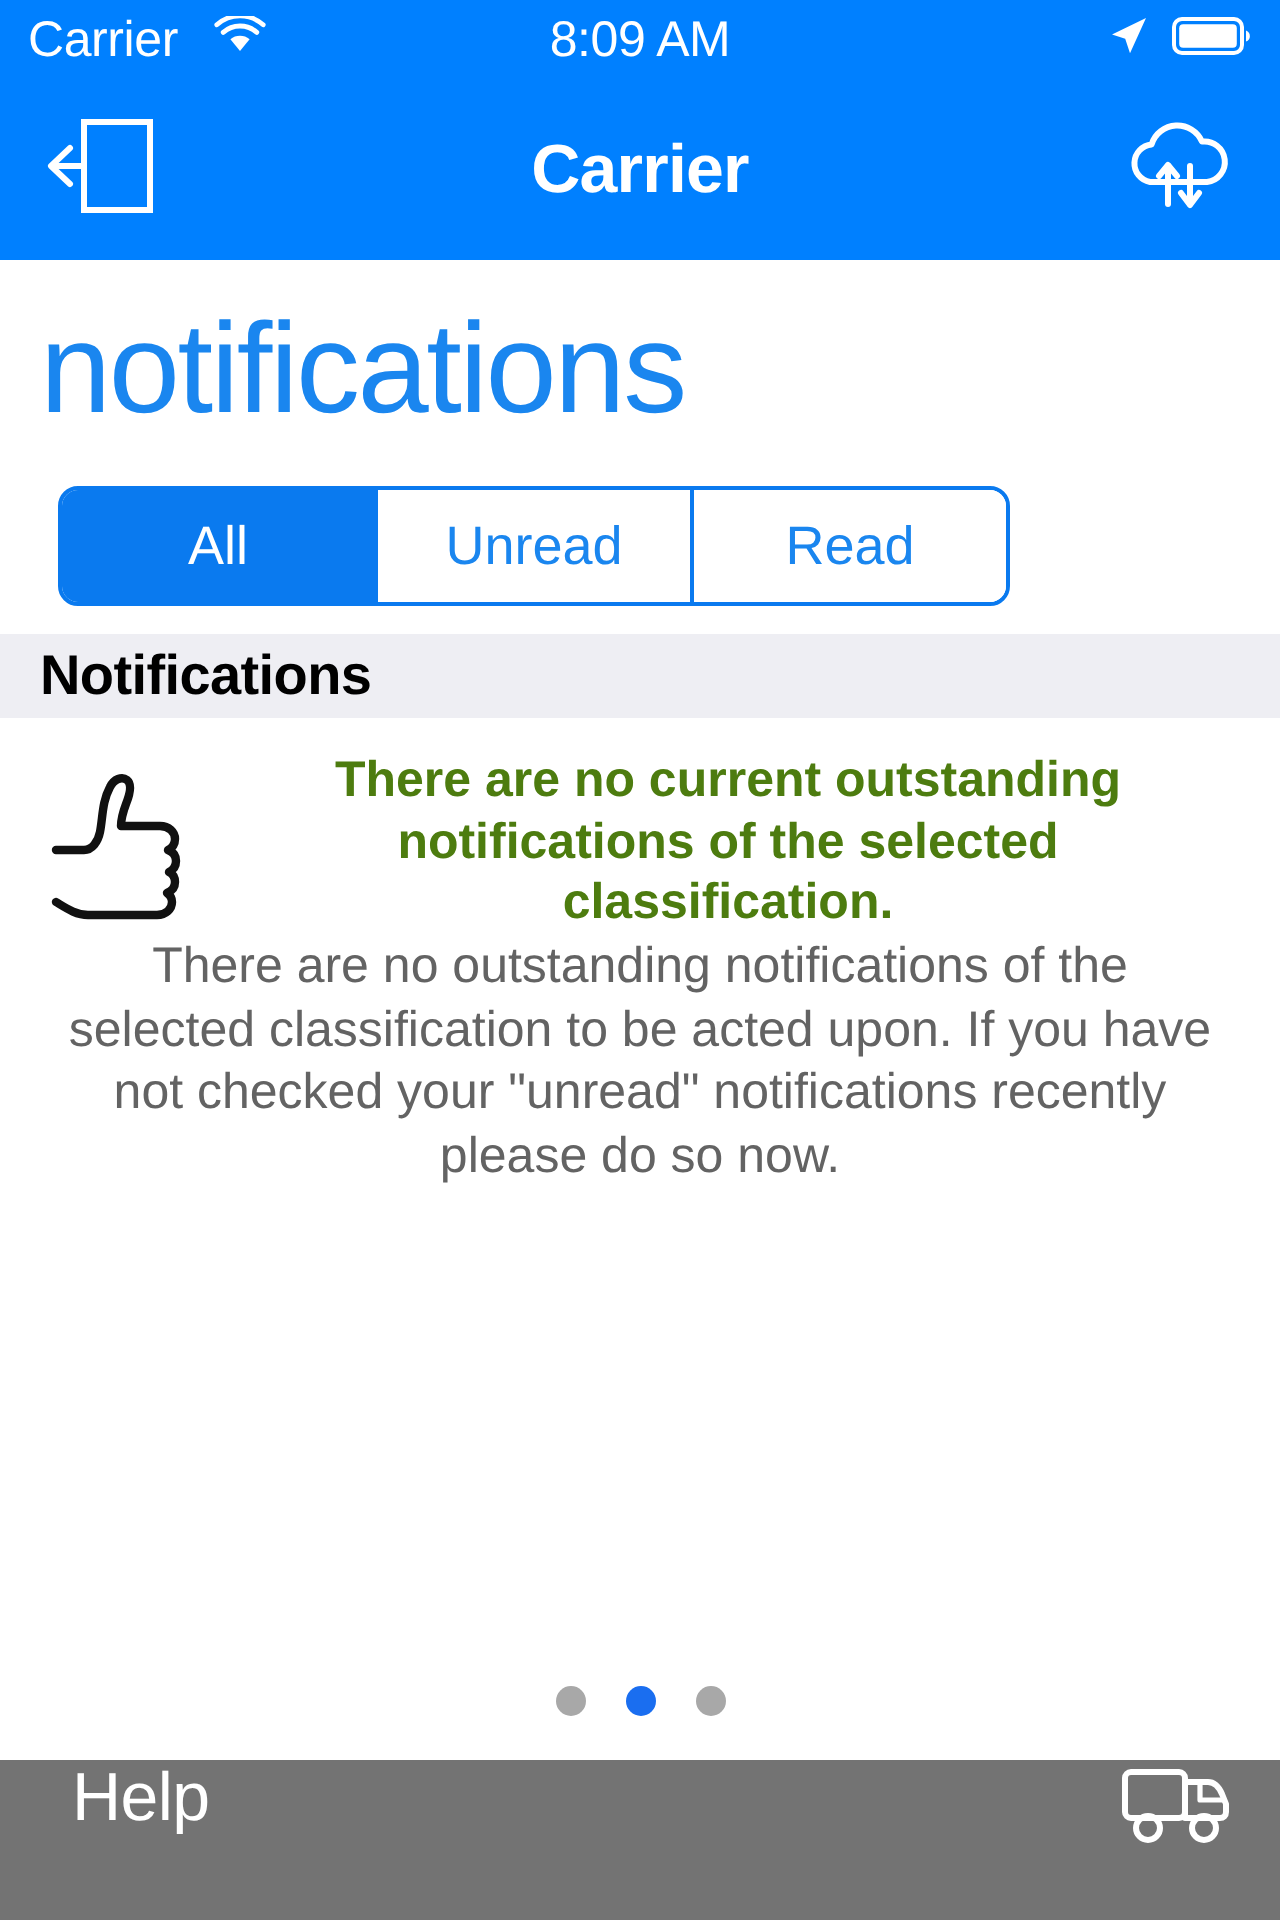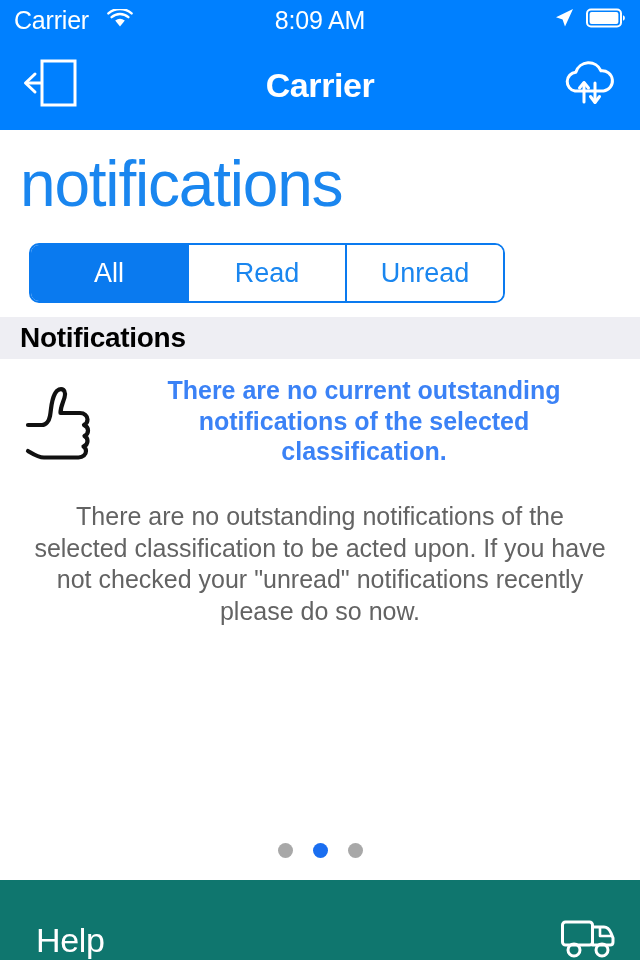--- a/index.html
+++ b/index.html
@@ -170,26 +170,25 @@
     align-items: flex-start;
     padding: 16px 22px 0 16px;
     gap: 12px;
   }
   .thumb-icon { flex: 0 0 86px; padding-top: 6px; }
   .empty-headline {
     flex: 1 1 auto;
     text-align: center;
     font-size: 25px;
     font-weight: 700;
-    color: #3b82f6;
+    color: #4d7c0f;
     line-height: 1.22;
     padding-right: 4px;
   }
   .empty-body {
-    margin-top: 34px;
     padding: 0 28px;
     text-align: center;
     font-size: 25px;
     color: #636363;
     line-height: 1.26;
   }
 
   
   .page-dots {
     position: absolute;
@@ -207,23 +206,23 @@
     cursor: pointer;
   }
   .dot.active { background: #1a6ef0; }
 
   
   .bottom-bar {
     position: absolute;
     bottom: 0; left: 0;
     width: 640px;
     height: 80px;
-    background: #0f766e;
-    display: flex;
-    align-items: flex-end;
+    background: #737373;
+    display: flex;
+    align-items: flex-start;
     padding: 0 24px 0 36px;
   }
   .help-label {
     flex: 1 1 auto;
     color: #ffffff;
     font-size: 34px;
     font-weight: 400;
     letter-spacing: -0.3px;
     cursor: pointer;
   }
@@ -292,22 +291,22 @@
       </span>
     </div>
   </div>
 
   <div class="page-heading">
     <h1>notifications</h1>
   </div>
 
   <div class="segmented">
     <div class="segment active">All</div>
+    <div class="segment">Unread</div>
     <div class="segment">Read</div>
-    <div class="segment">Unread</div>
   </div>
 
   <div class="section-header">
     <span>Notifications</span>
   </div>
 
   <div class="empty-state">
     <div class="empty-headline-row">
       <span class="thumb-icon">
         <svg width="86" height="82" viewBox="0 0 86 82">

